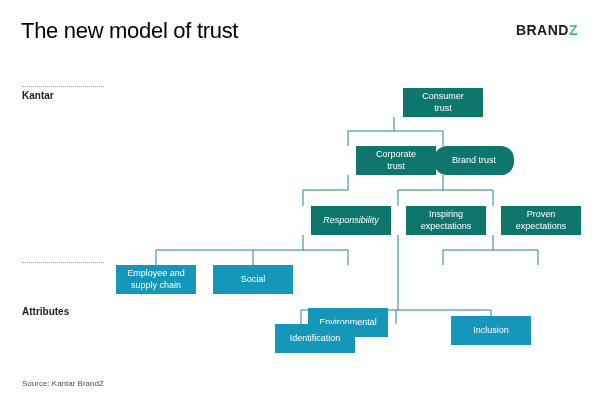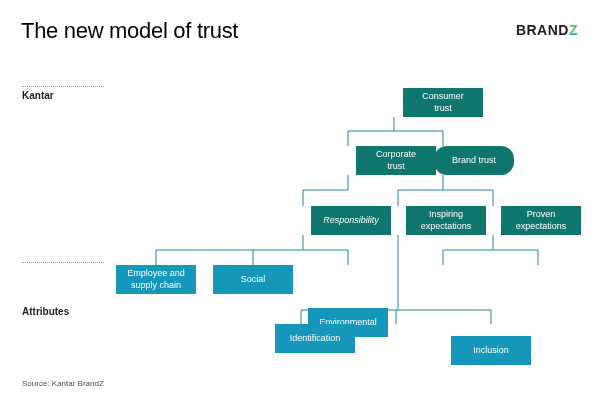--- a/index.html
+++ b/index.html
@@ -43,21 +43,21 @@
   .n-responsibility{left:263px;top:206px;font-style:italic;}
   .n-inspiring{left:358px;top:206px;}
   .n-proven{left:453px;top:206px;}
   .n-employee{left:116px;top:265px;}
   .n-social{left:213px;top:265px;}
   .n-environmental{left:308px;top:265px;margin-top:43px;}
   .n-reliability{left:403px;top:265px;}
   .n-superior{left:498px;top:265px;}
   .n-identification{left:275px;top:324px;text-align:right;}
   .n-integrity{left:356px;top:324px;}
-  .n-inclusion{left:451px;top:336px;}
+  .n-inclusion{left:451px;top:316px;}
 </style>
 </head>
 <body>
 
 <div class="stage">
 
   <div class="title">The new model of trust</div>
 
   <div class="logo"><span>BRAND</span><span class="z">Z</span></div>
 

